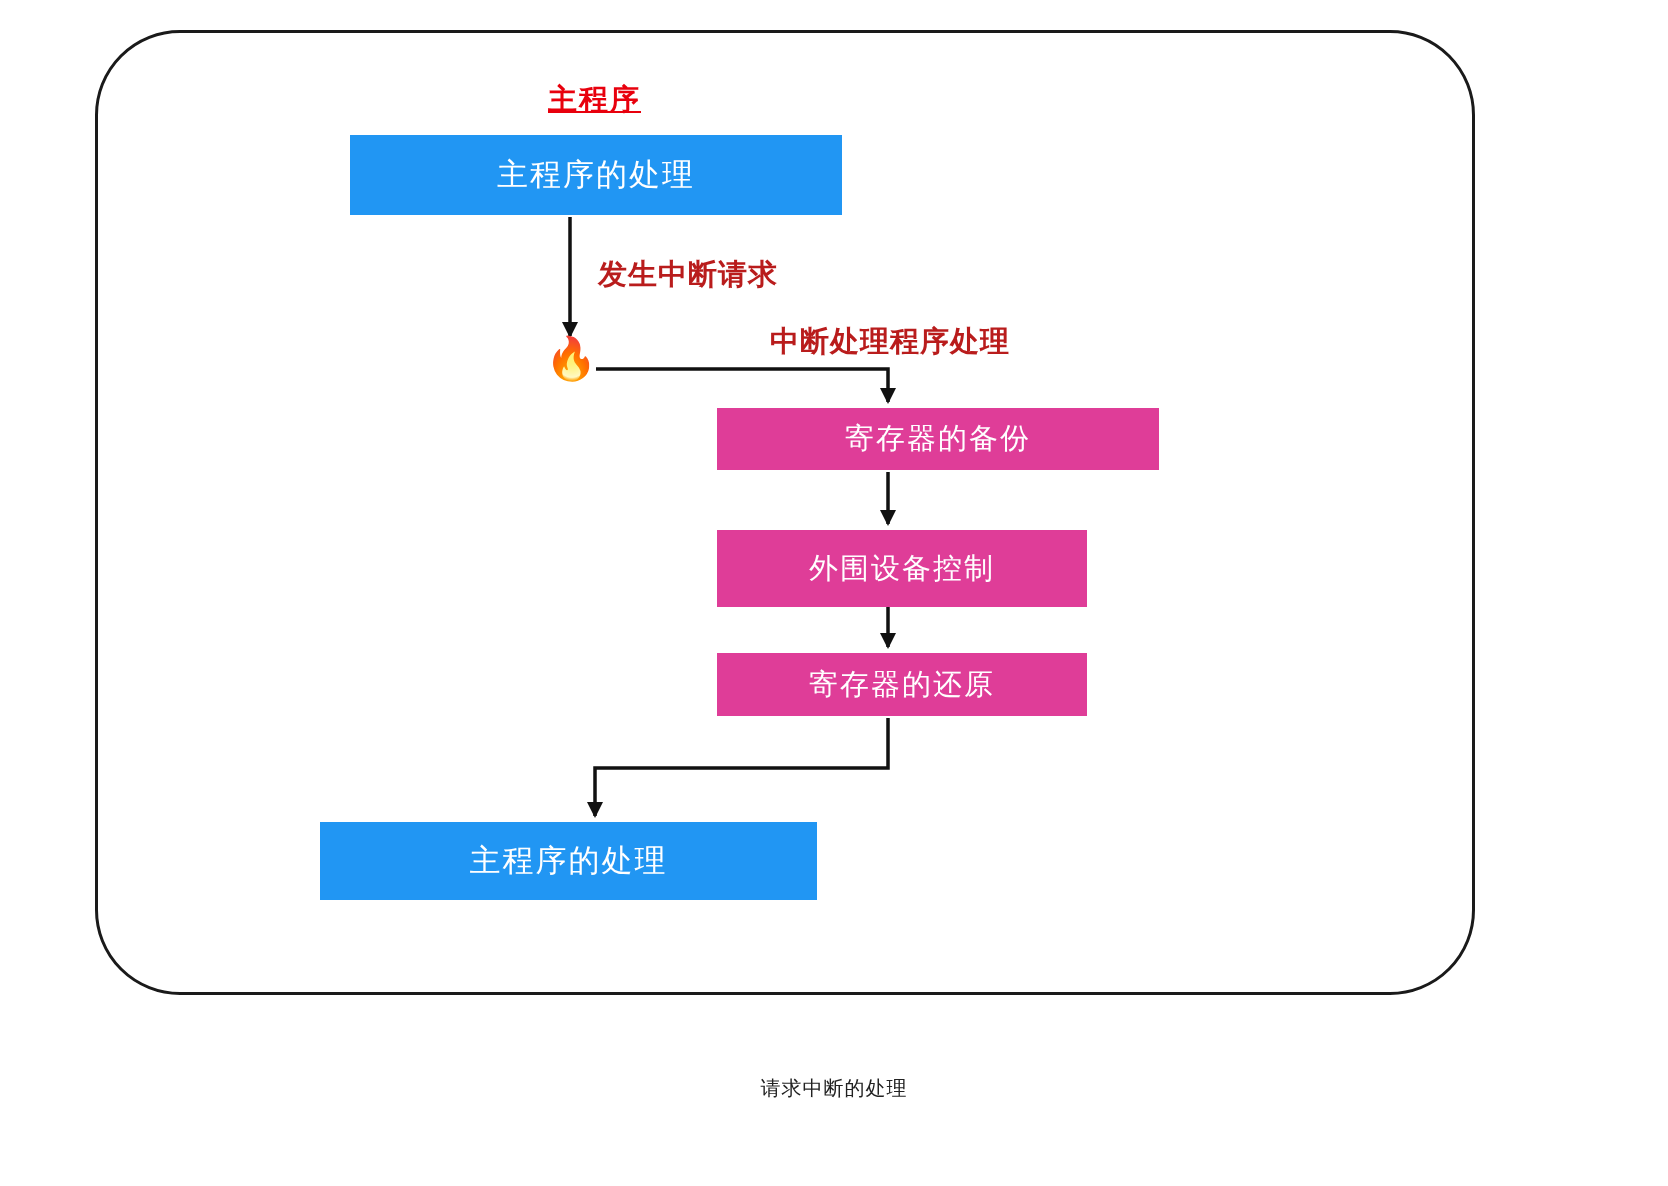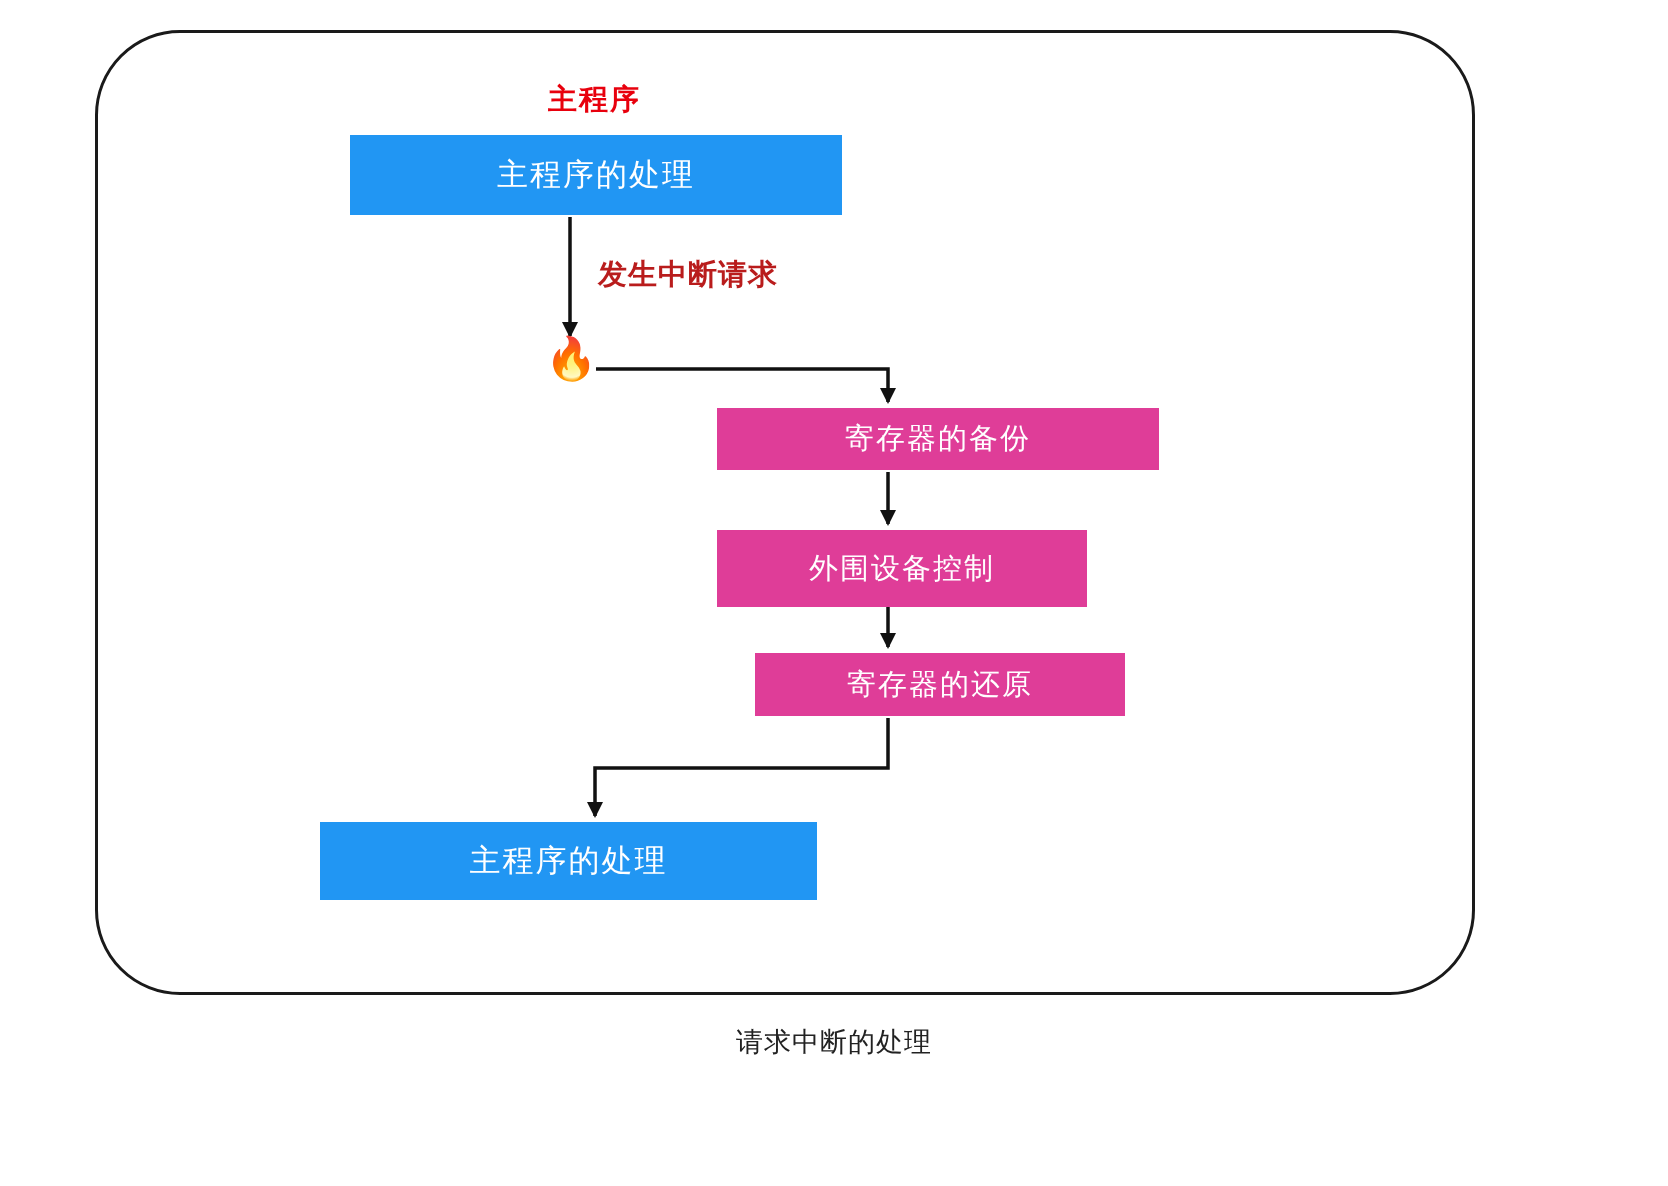--- a/index.html
+++ b/index.html
@@ -45,30 +45,31 @@
     letter-spacing: 2px;
     box-sizing: border-box;
   }
   .node-blue { background: #2196f3; }
   .node-pink { background: #df3d98; }
 
   .blue-top    { left: 350px; top: 135px; width: 492px; height: 80px; }
   .blue-bottom { left: 320px; top: 822px; width: 497px; height: 78px; }
   .pink-1 { left: 717px; top: 408px; width: 442px; height: 62px; font-size: 29px; }
   .pink-2 { left: 717px; top: 530px; width: 370px; height: 77px; font-size: 29px; }
-  .pink-3 { left: 717px; top: 653px; width: 370px; height: 63px; font-size: 29px; margin-left: 38px; }
+  .pink-3 { left: 717px; top: 653px; width: 370px; height: 63px; font-size: 29px; }
 
   .diagram-title {
     position: absolute;
     left: 548px;
     top: 80px;
     color: #e8000d;
     font-size: 29px;
     font-weight: bold;
     letter-spacing: 2px;
+    text-decoration: underline;
   }
   .edge-label {
     position: absolute;
     color: #b91c1c;
     font-size: 29px;
     font-weight: bold;
     letter-spacing: 1px;
   }
   .label-interrupt-request { left: 598px; top: 255px; }
   .label-interrupt-handler { left: 770px; top: 322px; }
@@ -76,25 +77,25 @@
   .fire {
     position: absolute;
     left: 545px;
     top: 338px;
     font-size: 42px;
     line-height: 1;
   }
   .caption {
     position: absolute;
     left: 0;
-    top: 1024px;
+    top: 1075px;
     width: 100%;
     text-align: center;
     color: #222222;
-    font-size: 27px;
+    font-size: 20px;
     letter-spacing: 1px;
   }
 </style>
 </head>
 <body>
 
 <div class="stage">
 
   <div class="frame"></div>
 
@@ -117,20 +118,21 @@
   </svg>
 
   <div class="diagram-title">主程序</div>
 
   <div class="node node-blue blue-top">主程序的处理</div>
 
   <div class="edge-label label-interrupt-request">发生中断请求</div>
 
   <span class="fire">🔥</span>
 
+  <div class="edge-label label-interrupt-handler">中断处理程序处理</div>
 
   <div class="node node-pink pink-1">寄存器的备份</div>
 
   <div class="node node-pink pink-2">外围设备控制</div>
 
   <div class="node node-pink pink-3">寄存器的还原</div>
 
   <div class="node node-blue blue-bottom">主程序的处理</div>
 
   <div class="caption">请求中断的处理</div>

